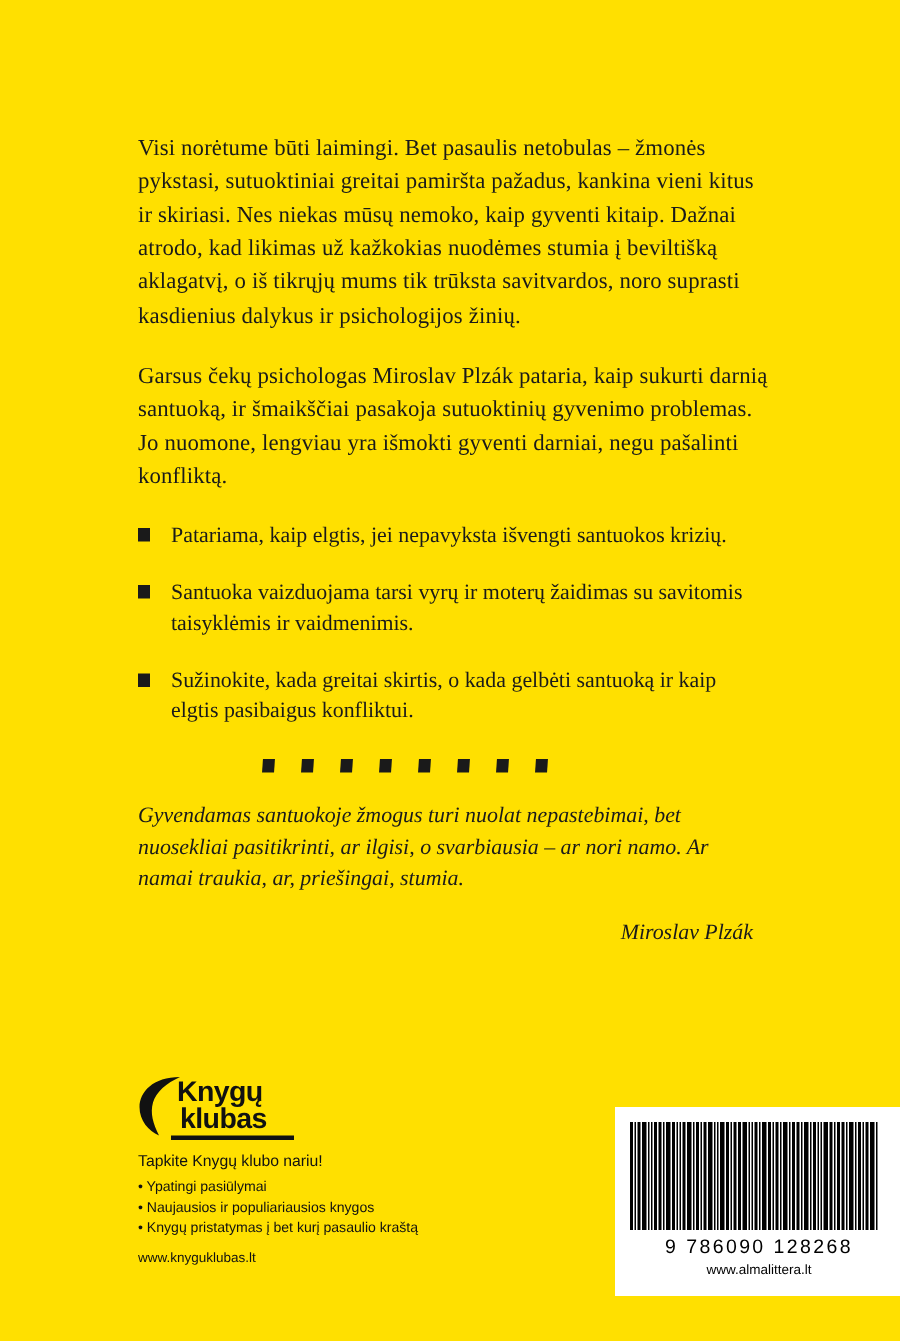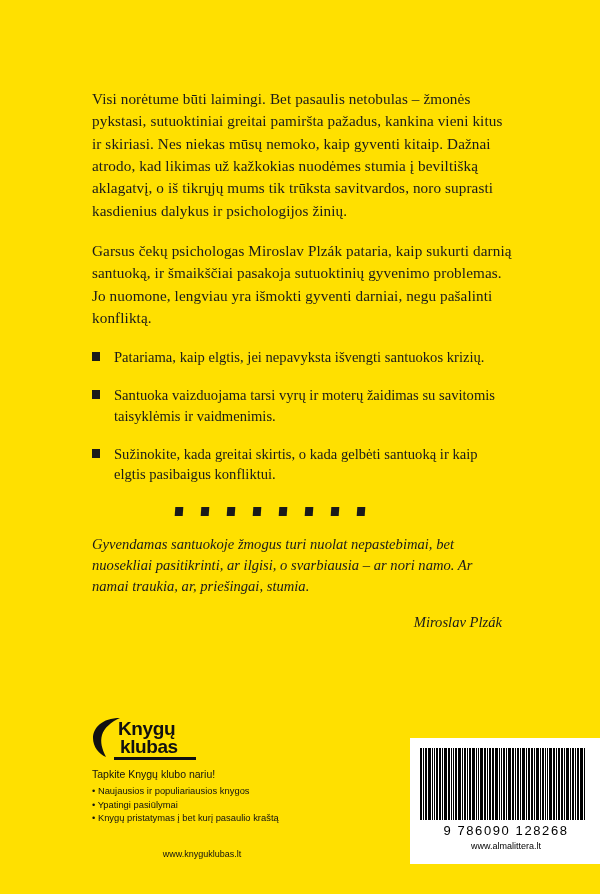--- a/index.html
+++ b/index.html
@@ -140,23 +140,22 @@
     font-size: 10.5px;
     margin-bottom: 4px;
   }
   .club-list {
     margin: 0; padding: 0;
     list-style: none;
     font-size: 9.4px;
     line-height: 1.45;
   }
   .club-url {
-    margin-top: 24px;
+    margin-top: 8px;
     font-size: 9px;
-    text-align: center;
   }
 
   
   .barcode-box {
     position: absolute;
     left: 318px;
     top: 22px;
     width: 192px;
     height: 120px;
     background: #ffffff;
@@ -241,22 +240,22 @@
           <span class="l1">Knygų</span>
           <span class="l2">klubas</span>
         </div>
         <div class="logo-underline"></div>
       </div>
     </div>
 
     <div class="club-info">
       <div class="club-title">Tapkite Knygų klubo nariu!</div>
       <ul class="club-list">
+        <li>• Ypatingi pasiūlymai</li>
         <li>• Naujausios ir populiariausios knygos</li>
-        <li>• Ypatingi pasiūlymai</li>
         <li>• Knygų pristatymas į bet kurį pasaulio kraštą</li>
       </ul>
       <div class="club-url">www.knyguklubas.lt</div>
     </div>
 
     <div class="barcode-box">
       <div class="bars">
         <i style="width:2px"></i>
           <i style="width:1px"></i>
           <i style="width:2px"></i>

